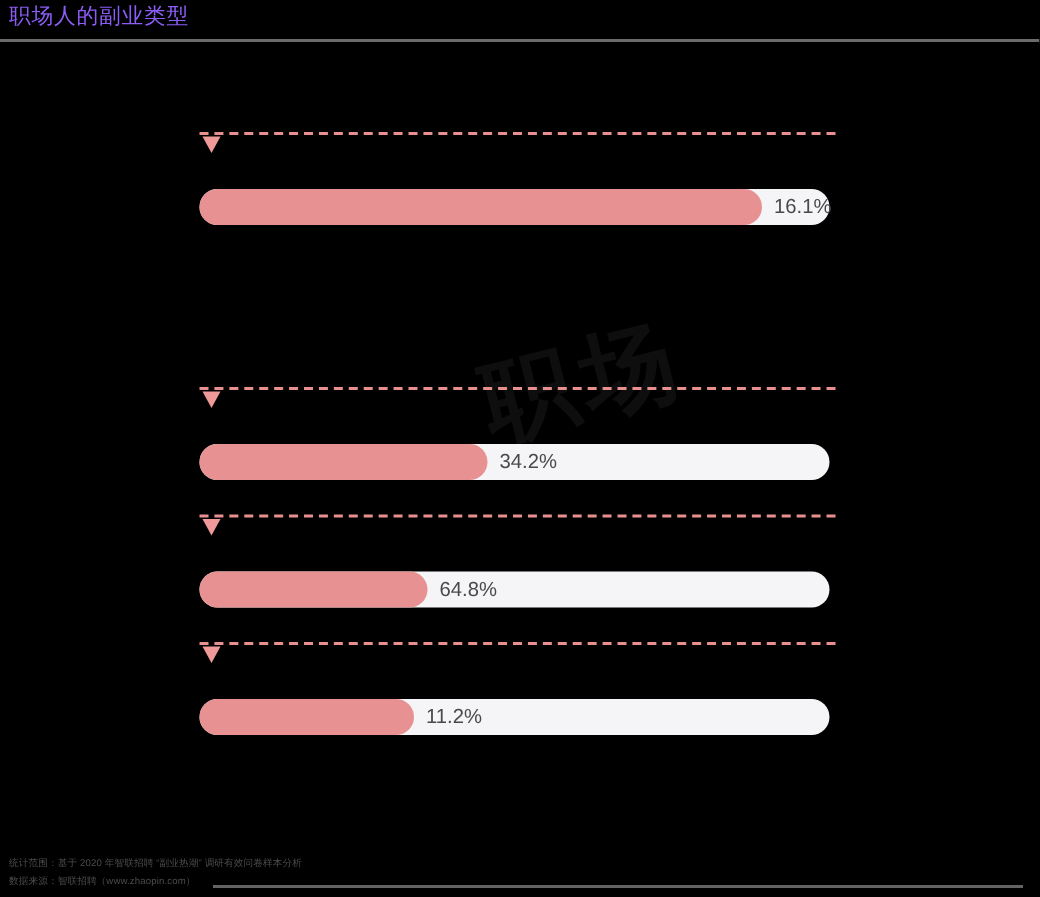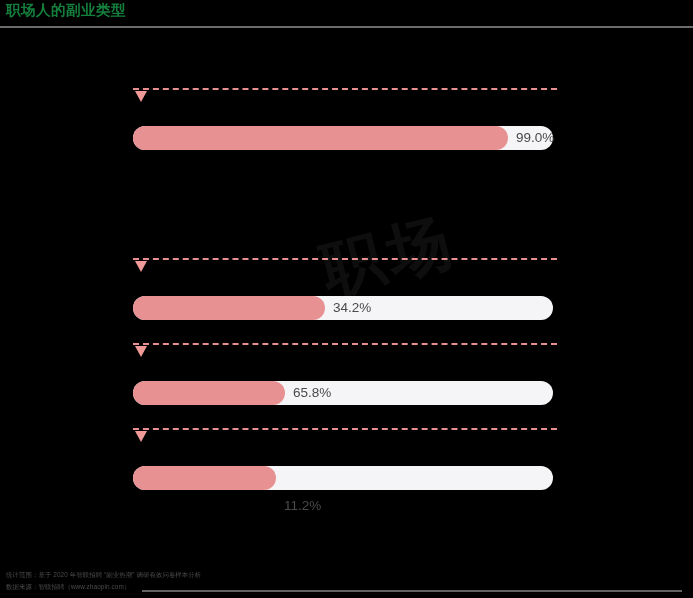--- a/index.html
+++ b/index.html
@@ -22,23 +22,23 @@
     left: 0; top: 0;
     width: 693px;
     height: 28px;
     background: #000000;
   }
   #page-title {
     position: absolute;
     left: 6px;
     top: 1px;
     font-size: 14.5px;
-    font-weight: bold;
+    font-weight: normal;
     letter-spacing: 0.5px;
-    color: #15803d;
+    color: #8b5cf6;
     white-space: nowrap;
   }
   #header-rule {
     position: absolute;
     left: 0;
     top: 26px;
     width: 693px;
     height: 3px;
     background: #6b6b6b;
   }
@@ -171,49 +171,49 @@
 <div id="chart-area">
 
   <div id="watermark">职场</div>
 
   <div class="bar-row" style="top:60px;">
     <div class="guide-dash"></div>
     <div class="marker-triangle"></div>
     <div class="bar-track">
       <div class="bar-fill" style="width:375px;"></div>
     </div>
-    <div class="bar-value" style="left:383px;">99.0%</div>
+    <div class="bar-value" style="left:383px;">16.1%</div>
   </div>
 
 
   <div class="bar-row" style="top:230px;">
     <div class="guide-dash"></div>
     <div class="marker-triangle"></div>
     <div class="bar-track">
       <div class="bar-fill" style="width:192px;"></div>
     </div>
     <div class="bar-value" style="left:200px;">34.2%</div>
   </div>
 
   <div class="bar-row" style="top:315px;">
     <div class="guide-dash"></div>
     <div class="marker-triangle"></div>
     <div class="bar-track">
       <div class="bar-fill" style="width:152px;"></div>
     </div>
-    <div class="bar-value" style="left:160px;">65.8%</div>
+    <div class="bar-value" style="left:160px;">64.8%</div>
   </div>
 
   <div class="bar-row" style="top:400px;">
     <div class="guide-dash"></div>
     <div class="marker-triangle"></div>
     <div class="bar-track">
       <div class="bar-fill" style="width:143px;"></div>
     </div>
-    <div class="bar-value" style="left:151px;margin-top:28px;">11.2%</div>
+    <div class="bar-value" style="left:151px;">11.2%</div>
   </div>
 
 </div>
 
 <div id="footer">
   <div class="footer-line" id="footer-line-1">统计范围：基于 2020 年智联招聘 “副业热潮” 调研有效问卷样本分析</div>
   <div class="footer-line" id="footer-line-2">数据来源：智联招聘（www.zhaopin.com）</div>
   <div id="footer-rule"></div>
 </div>
 

